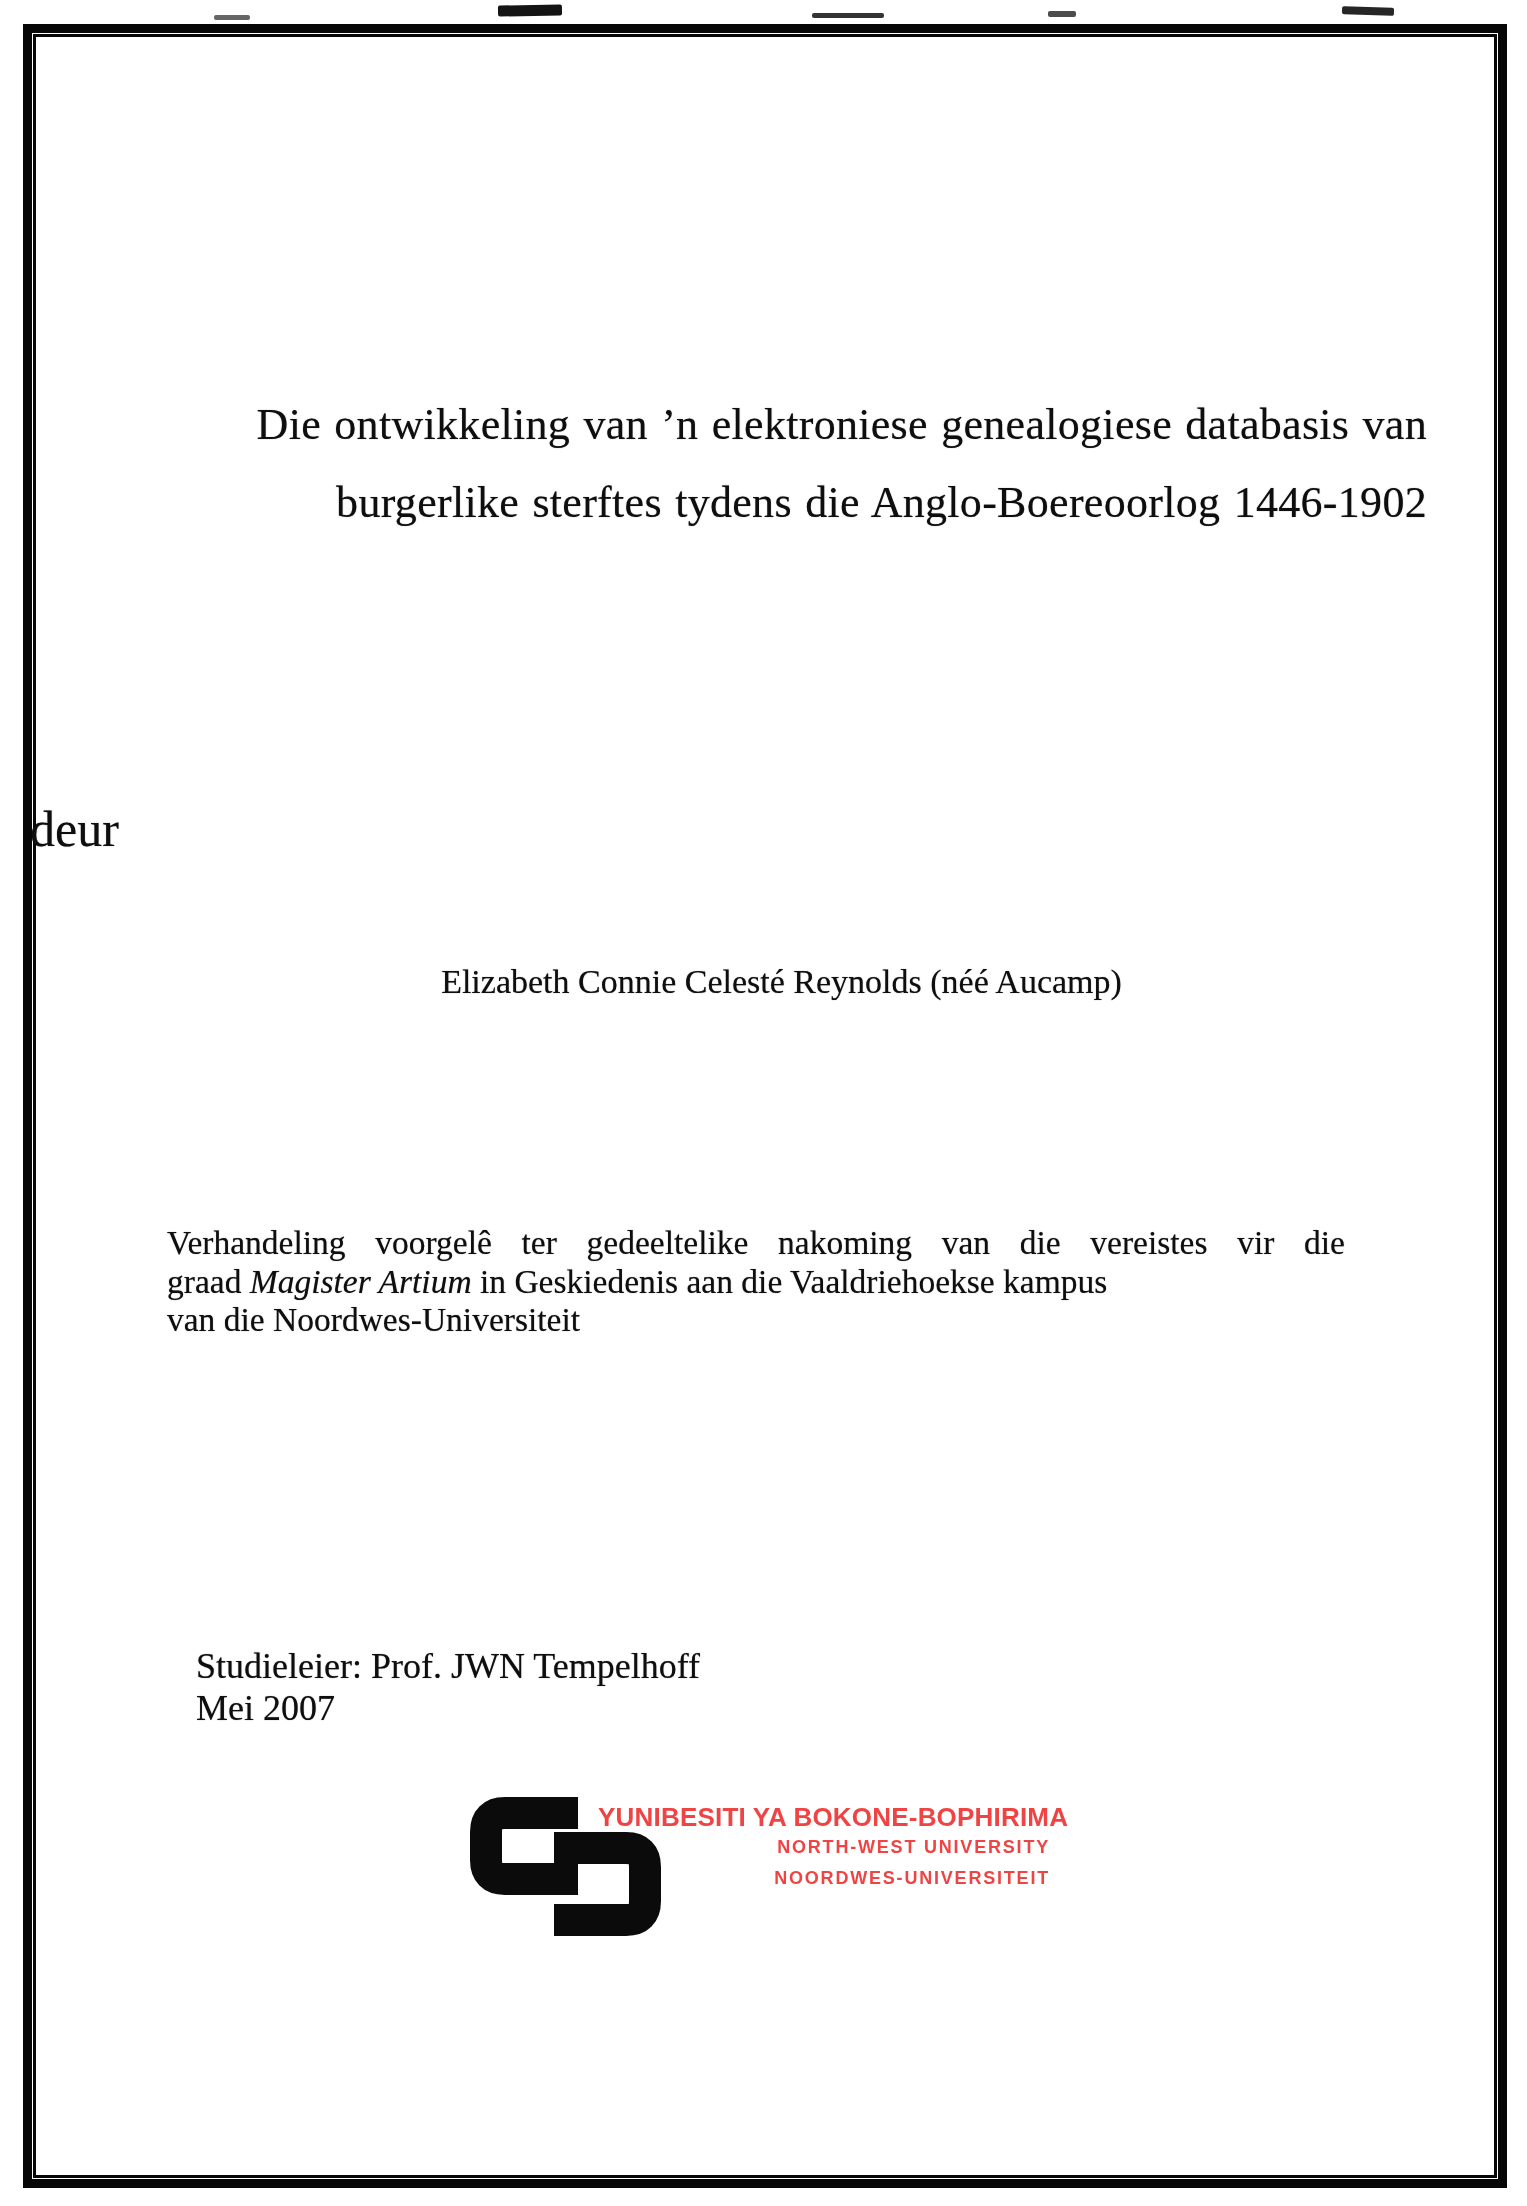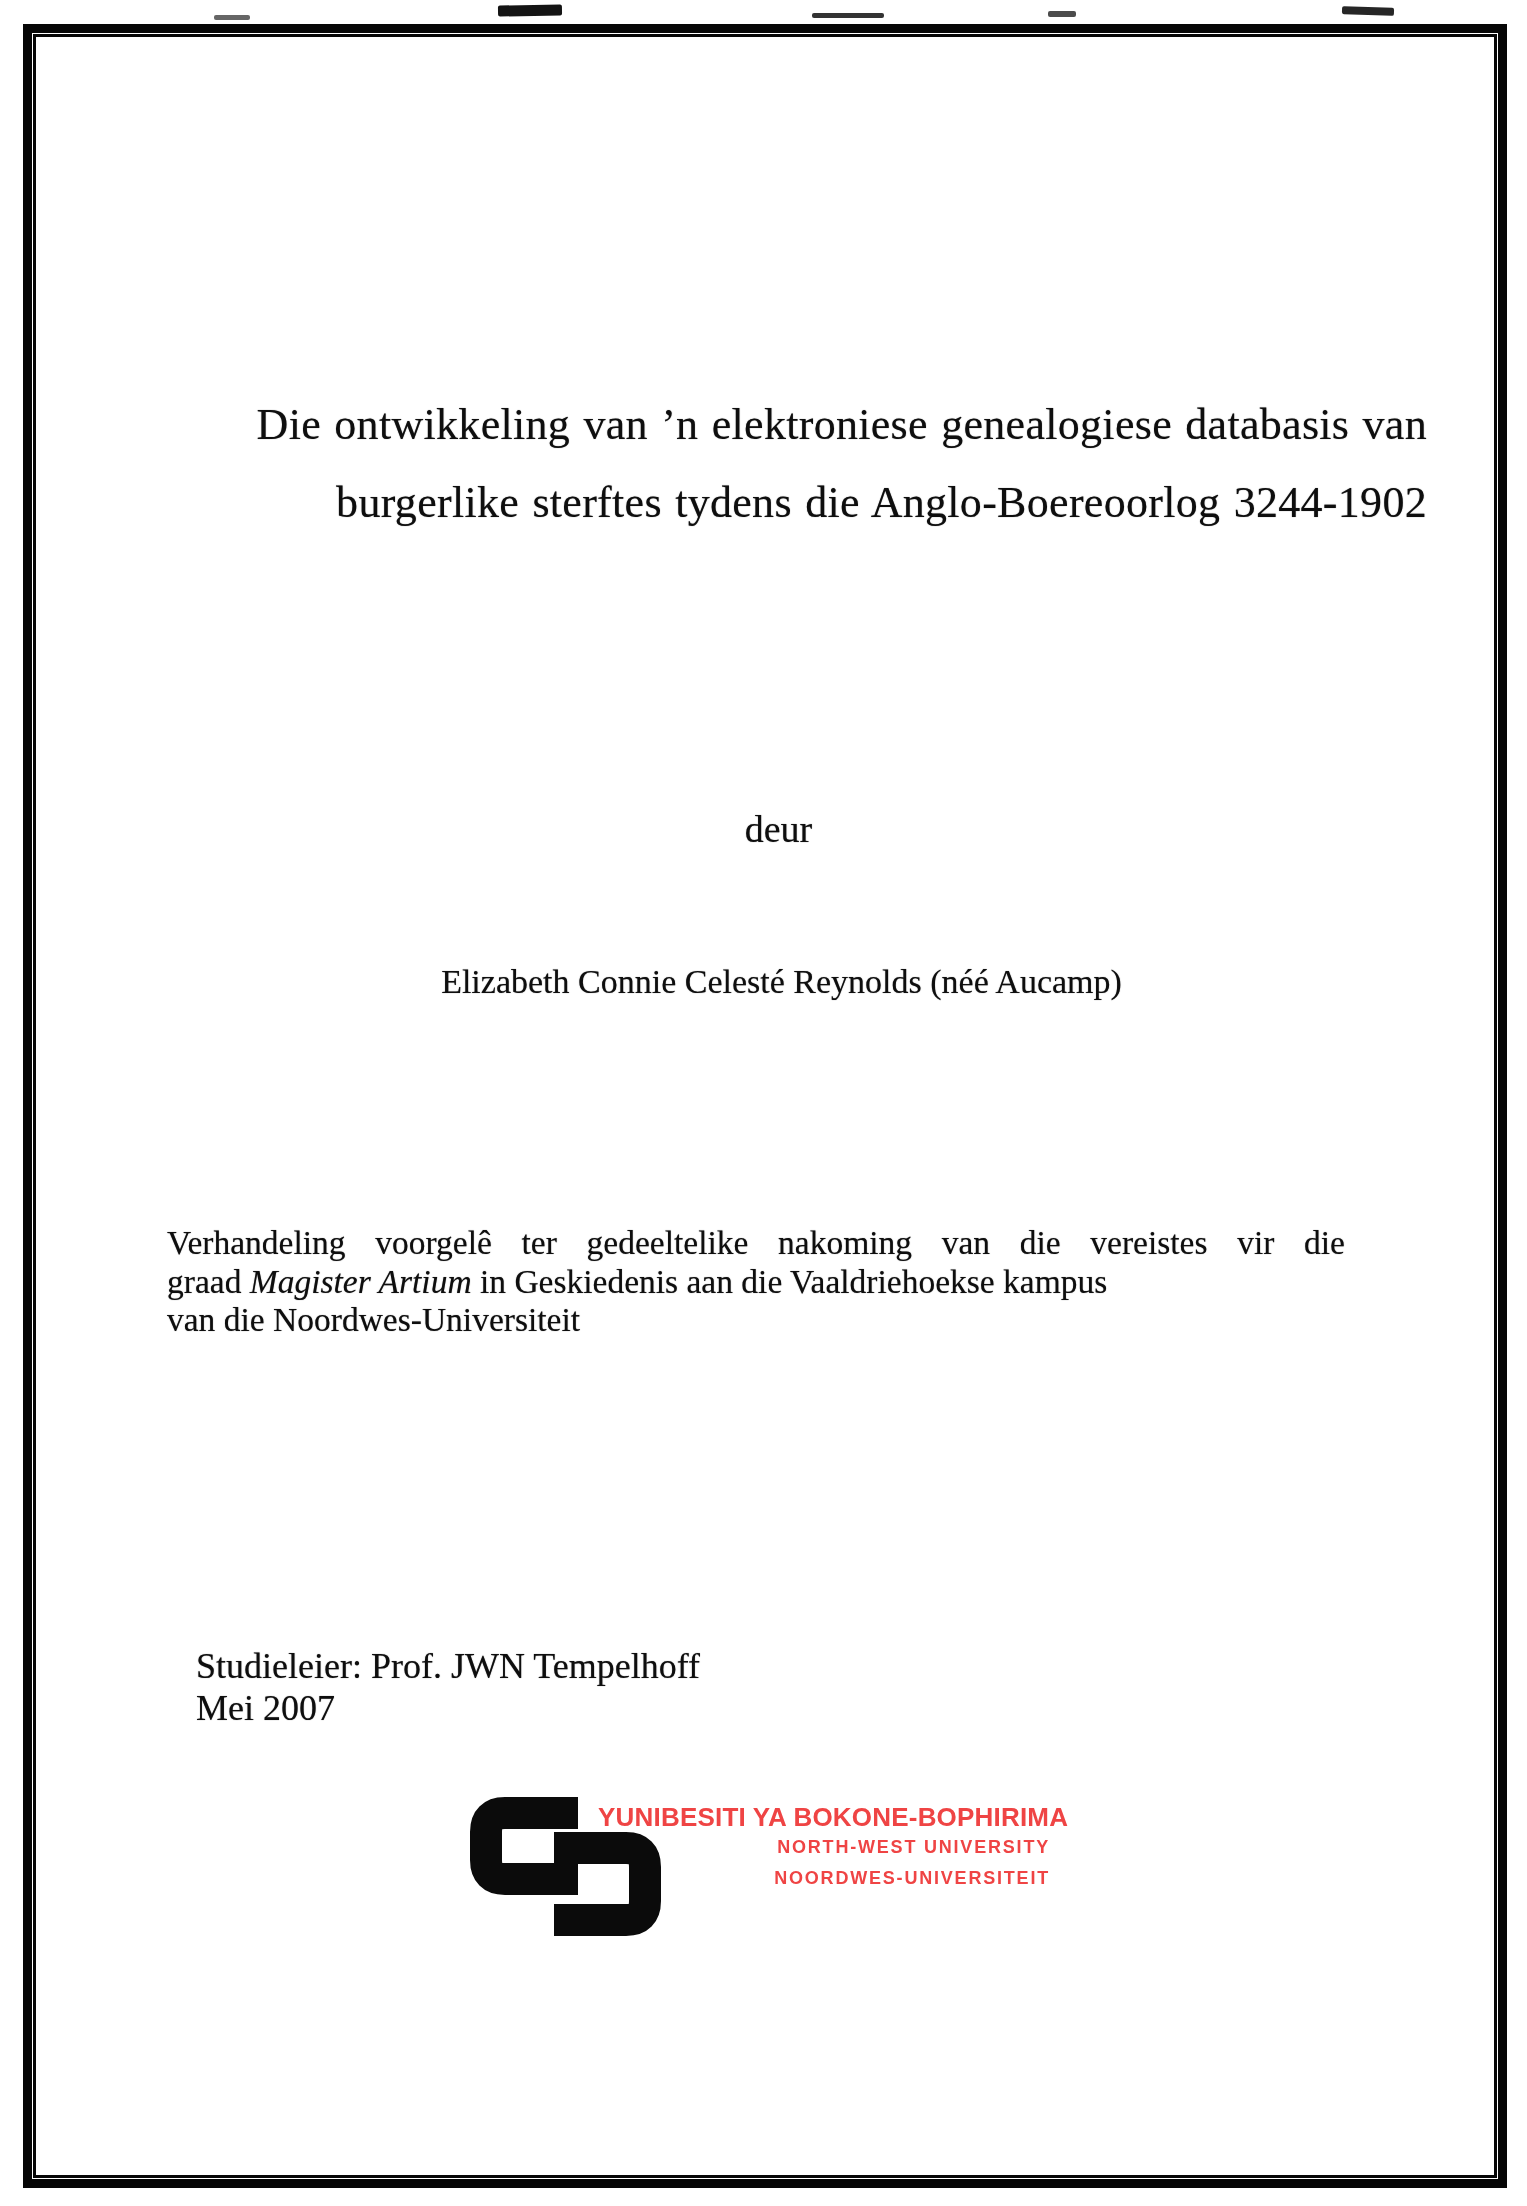--- a/index.html
+++ b/index.html
@@ -36,22 +36,21 @@
 
   .title {
     position: absolute; left: 100px; right: 100px; top: 386px;
     text-align: right;
     font-size: 44px; line-height: 78px;
     letter-spacing: .3px; word-spacing: 2px;
   }
 
   .byline {
     position: absolute; left: 30px; right: 0; top: 808px;
-    text-align: center;
-    font-size: 38px; line-height: 42px;
+    font-size: 50px; line-height: 42px;
   }
 
   .author {
     position: absolute; left: 36px; right: 0; top: 960px;
     text-align: center;
     font-size: 34px; line-height: 44px;
   }
 
   .statement {
     position: absolute; left: 167px; top: 1224px; width: 1178px;
@@ -89,21 +88,21 @@
   </div>
 
   <div class="noise n1"></div>
   <div class="noise n2"></div>
   <div class="noise n3"></div>
   <div class="noise n4"></div>
   <div class="noise n5"></div>
 
   <header class="title ink">
     <div>Die ontwikkeling van ’n elektroniese genealogiese databasis van</div>
-    <div>burgerlike sterftes tydens die Anglo-Boereoorlog 3244-1902</div>
+    <div>burgerlike sterftes tydens die Anglo-Boereoorlog 1446-1902</div>
   </header>
 
   <div class="byline ink">deur</div>
 
   <div class="author ink">Elizabeth Connie Celesté Reynolds (néé Aucamp)</div>
 
   <section class="statement ink">
     <div class="just">Verhandeling voorgelê ter gedeeltelike nakoming van die vereistes vir die</div>
     <div><span>graad </span><em>Magister Artium</em><span> in Geskiedenis aan die Vaaldriehoekse kampus</span></div>
     <div>van die Noordwes-Universiteit</div>

